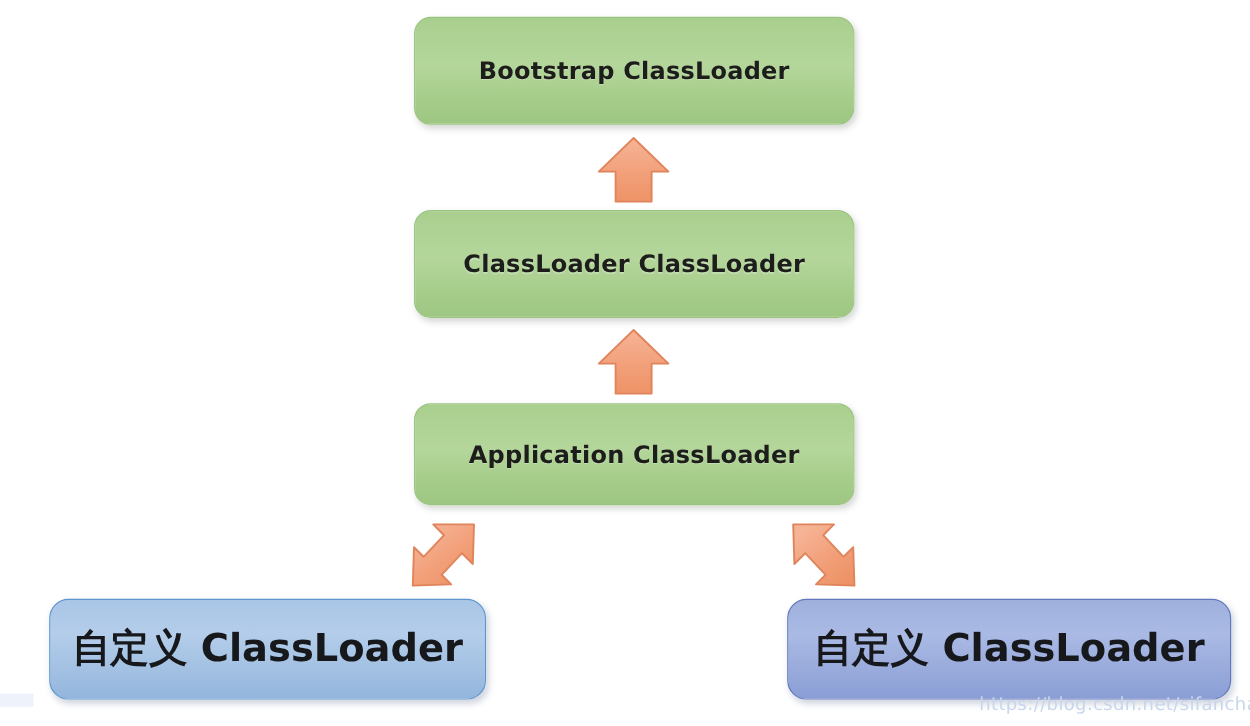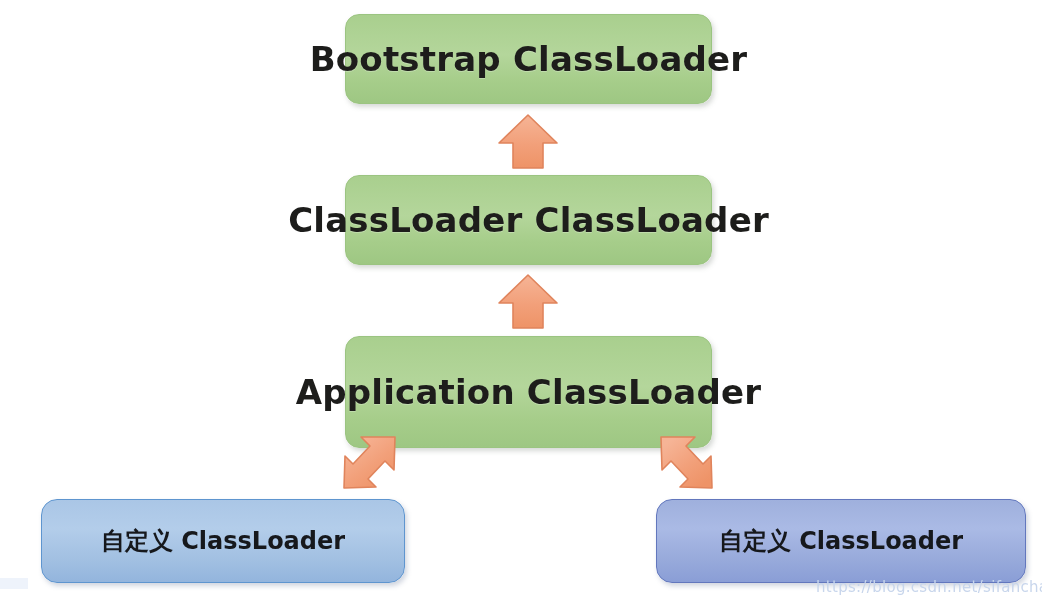--- a/index.html
+++ b/index.html
@@ -26,40 +26,40 @@
                 #b4d69b 45%,
                 #a6cd8a 75%,
                 #9ec783 100%);
     border: 1px solid #9bc481;
     box-shadow: 2px 3px 5px rgba(120,130,120,0.30);
     display: flex;
     align-items: center;
     justify-content: center;
   }
   .node-green .node-label {
-    font-size: 34px;
+    font-size: 20px;
     font-weight: 600;
     letter-spacing: 0.2px;
     color: #1d1d1b;
     white-space: nowrap;
     text-shadow: 0 1px 0 rgba(255,255,255,0.25);
   }
 
   
   .node-blue {
     position: absolute;
     box-sizing: border-box;
     border-radius: 16px;
     display: flex;
     align-items: center;
     justify-content: center;
     box-shadow: 2px 3px 5px rgba(110,125,155,0.32);
   }
   .node-blue .node-label {
-    font-size: 24px;
+    font-size: 32px;
     font-weight: 600;
     color: #16181c;
     white-space: nowrap;
   }
   .node-blue.variant-light {
     background: linear-gradient(to bottom,
                 #aac6e6 0%,
                 #b3cdea 35%,
                 #a2c0e2 72%,
                 #93b5dd 100%);
@@ -126,21 +126,21 @@
         <linearGradient id="gradUp2" x1="0" y1="0" x2="0" y2="1">
           <stop offset="0%" stop-color="#f6b496"></stop>
           <stop offset="55%" stop-color="#f2a07a"></stop>
           <stop offset="100%" stop-color="#ee9367"></stop>
         </linearGradient>
       </defs>
       <path d="M31 2 L60 30 L46 30 L46 55 L16 55 L16 30 L2 30 Z" fill="url(#gradUp2)" stroke="#e0845c" stroke-width="1.6" stroke-linejoin="round"></path>
     </svg>
   </div>
 
-  <div class="node-green" style="left:345px; top:336px; width:367px; height:112px;">
+  <div class="node-green" style="left:345px; top:336px; width:367px; height:85px;">
     <span class="node-label">Application ClassLoader</span>
   </div>
 
   <div class="arrow" style="left:338px; top:432px; width:68px; height:68px;">
     <svg width="68" height="68" viewBox="0 0 68 68">
       <defs>
         <linearGradient id="gradDiagL" x1="0.15" y1="0.1" x2="0.8" y2="0.95">
           <stop offset="0%" stop-color="#f6b496"></stop>
           <stop offset="55%" stop-color="#f2a07a"></stop>
           <stop offset="100%" stop-color="#ee9367"></stop>

